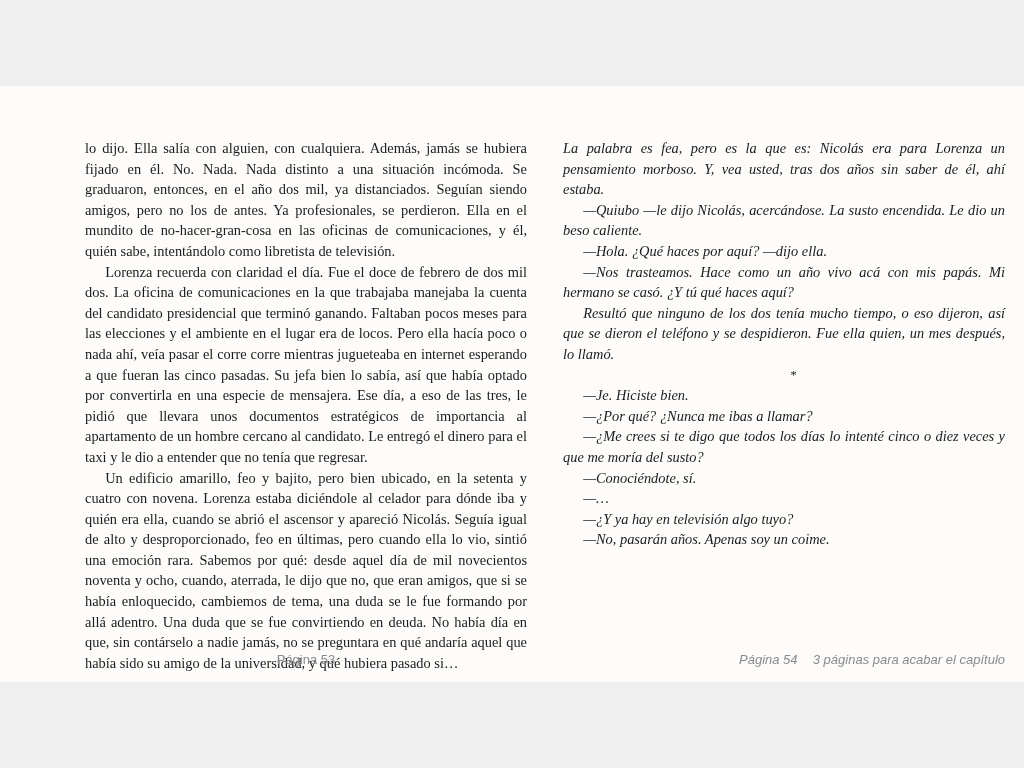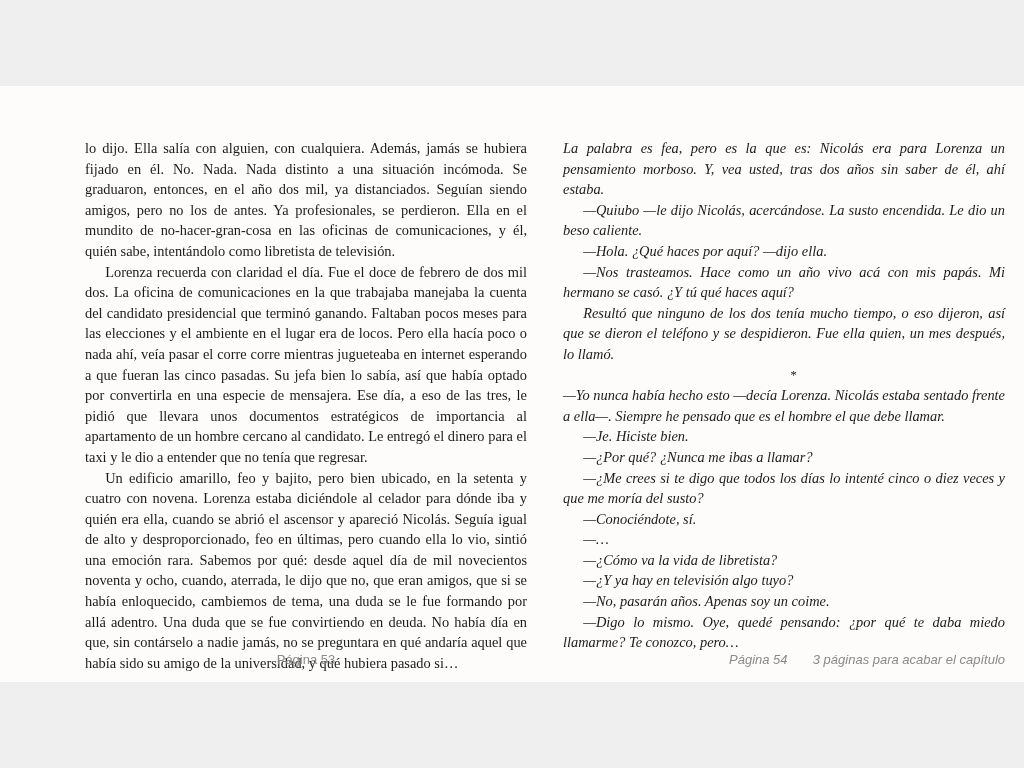--- a/index.html
+++ b/index.html
@@ -88,21 +88,21 @@
     text-align: center;
   }
   .footer .chapter-right {
     position: absolute;
     right: 0;
     top: 0;
     text-align: right;
   }
   .page-right .footer .page-num {
     text-align: right;
-    left: 166px;
+    left: 176px;
     width: auto;
   }
 </style>
 </head>
 <body>
 
 <div class="reader">
   <div class="spread">
 
     <div class="page page-left">
@@ -117,30 +117,27 @@
     </div>
 
     <div class="page page-right">
       <div class="text-body">
         <p class="noindent">La palabra es fea, pero es la que es: Nicolás era para Lorenza un pensamiento morboso. Y, vea usted, tras dos años sin saber de él, ahí estaba.</p>
         <p class="dialog">—Quiubo —le dijo Nicolás, acercándose. La susto encendida. Le dio un beso caliente.</p>
         <p class="dialog">—Hola. ¿Qué haces por aquí? —dijo ella.</p>
         <p class="dialog">—Nos trasteamos. Hace como un año vivo acá con mis papás. Mi hermano se casó. ¿Y tú qué haces aquí?</p>
         <p>Resultó que ninguno de los dos tenía mucho tiempo, o eso dijeron, así que se dieron el teléfono y se despidieron. Fue ella quien, un mes después, lo llamó.</p>
         <p class="divider-star">*</p>
-        <p class="noindent">—Yo nunca había hecho esto —decía Lorenza. Nicolás estaba sentado frente a ella—. Siempre he pensado que es el hombre el que debe llamar.</p>
         <p class="dialog">—Je. Hiciste bien.</p>
         <p class="dialog">—¿Por qué? ¿Nunca me ibas a llamar?</p>
         <p class="dialog">—¿Me crees si te digo que todos los días lo intenté cinco o diez veces y que me moría del susto?</p>
         <p class="dialog">—Conociéndote, sí.</p>
         <p class="dialog">—…</p>
-        <p class="dialog">—¿Cómo va la vida de libretista?</p>
         <p class="dialog">—¿Y ya hay en televisión algo tuyo?</p>
         <p class="dialog">—No, pasarán años. Apenas soy un coime.</p>
-        <p class="dialog">—Digo lo mismo. Oye, quedé pensando: ¿por qué te daba miedo llamarme? Te conozco, pero…</p>
       </div>
       <div class="footer">
         <span class="page-num">Página 54</span>
         <span class="chapter-right">3 páginas para acabar el capítulo</span>
       </div>
     </div>
 
   </div>
 </div>
 

